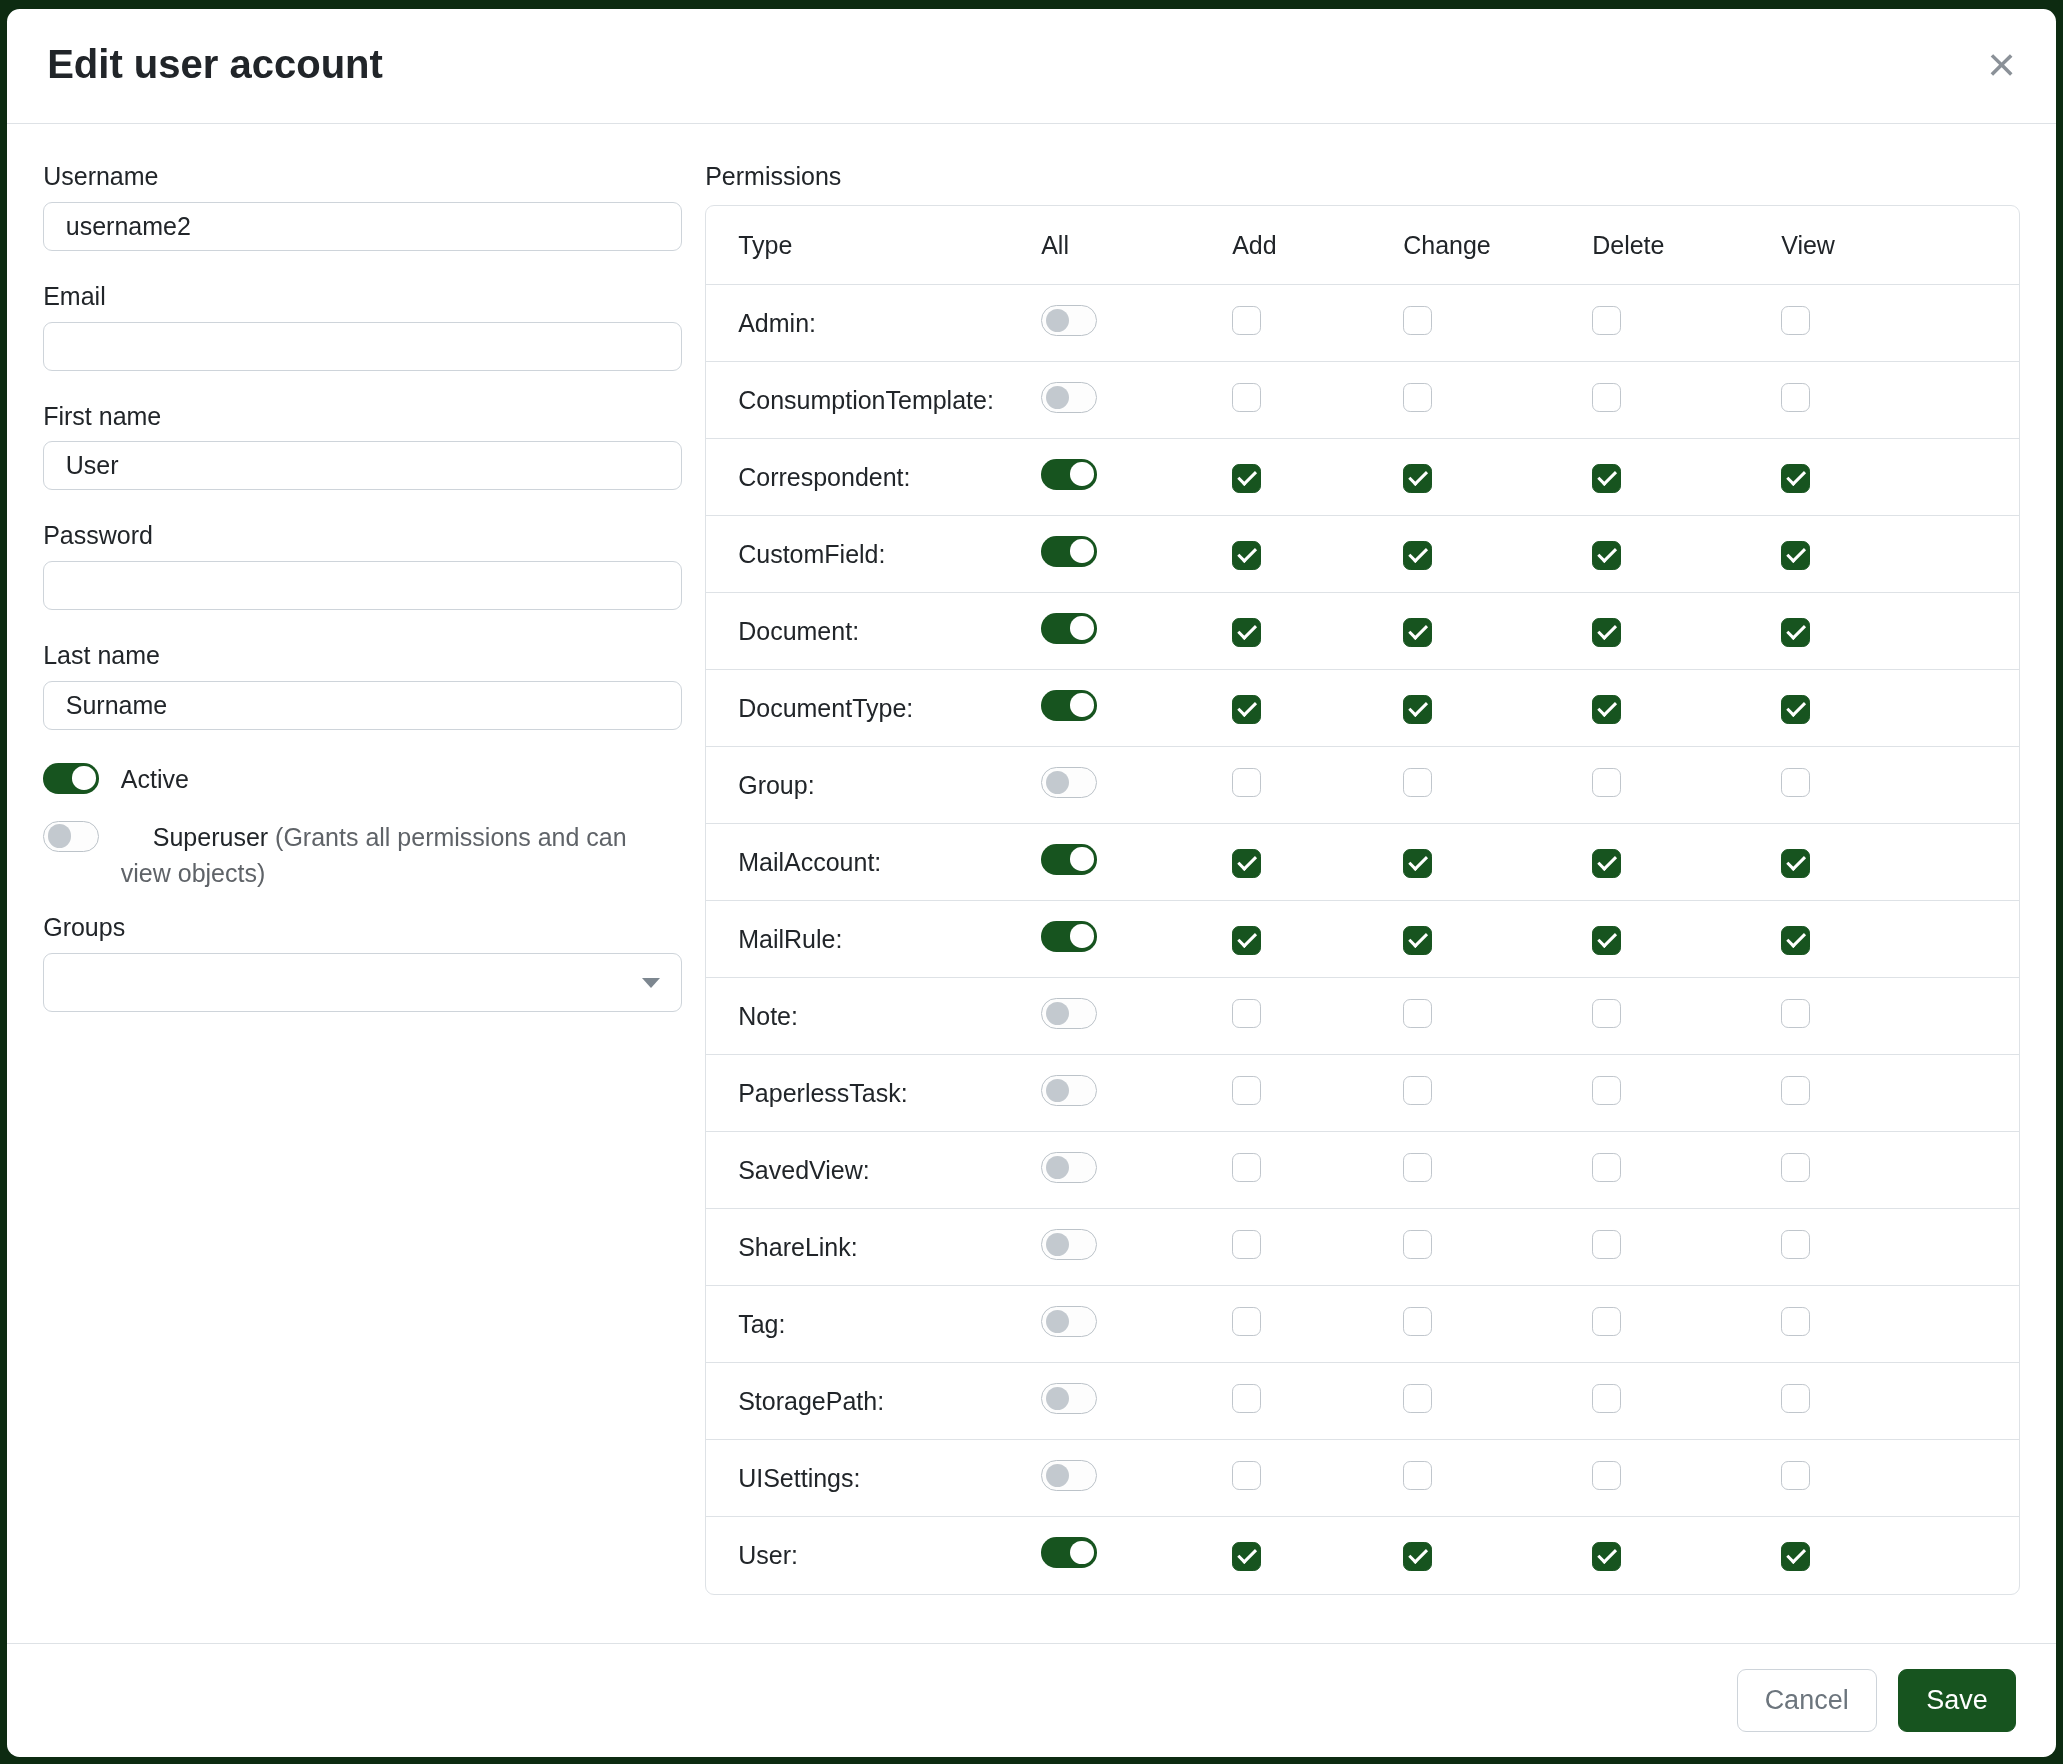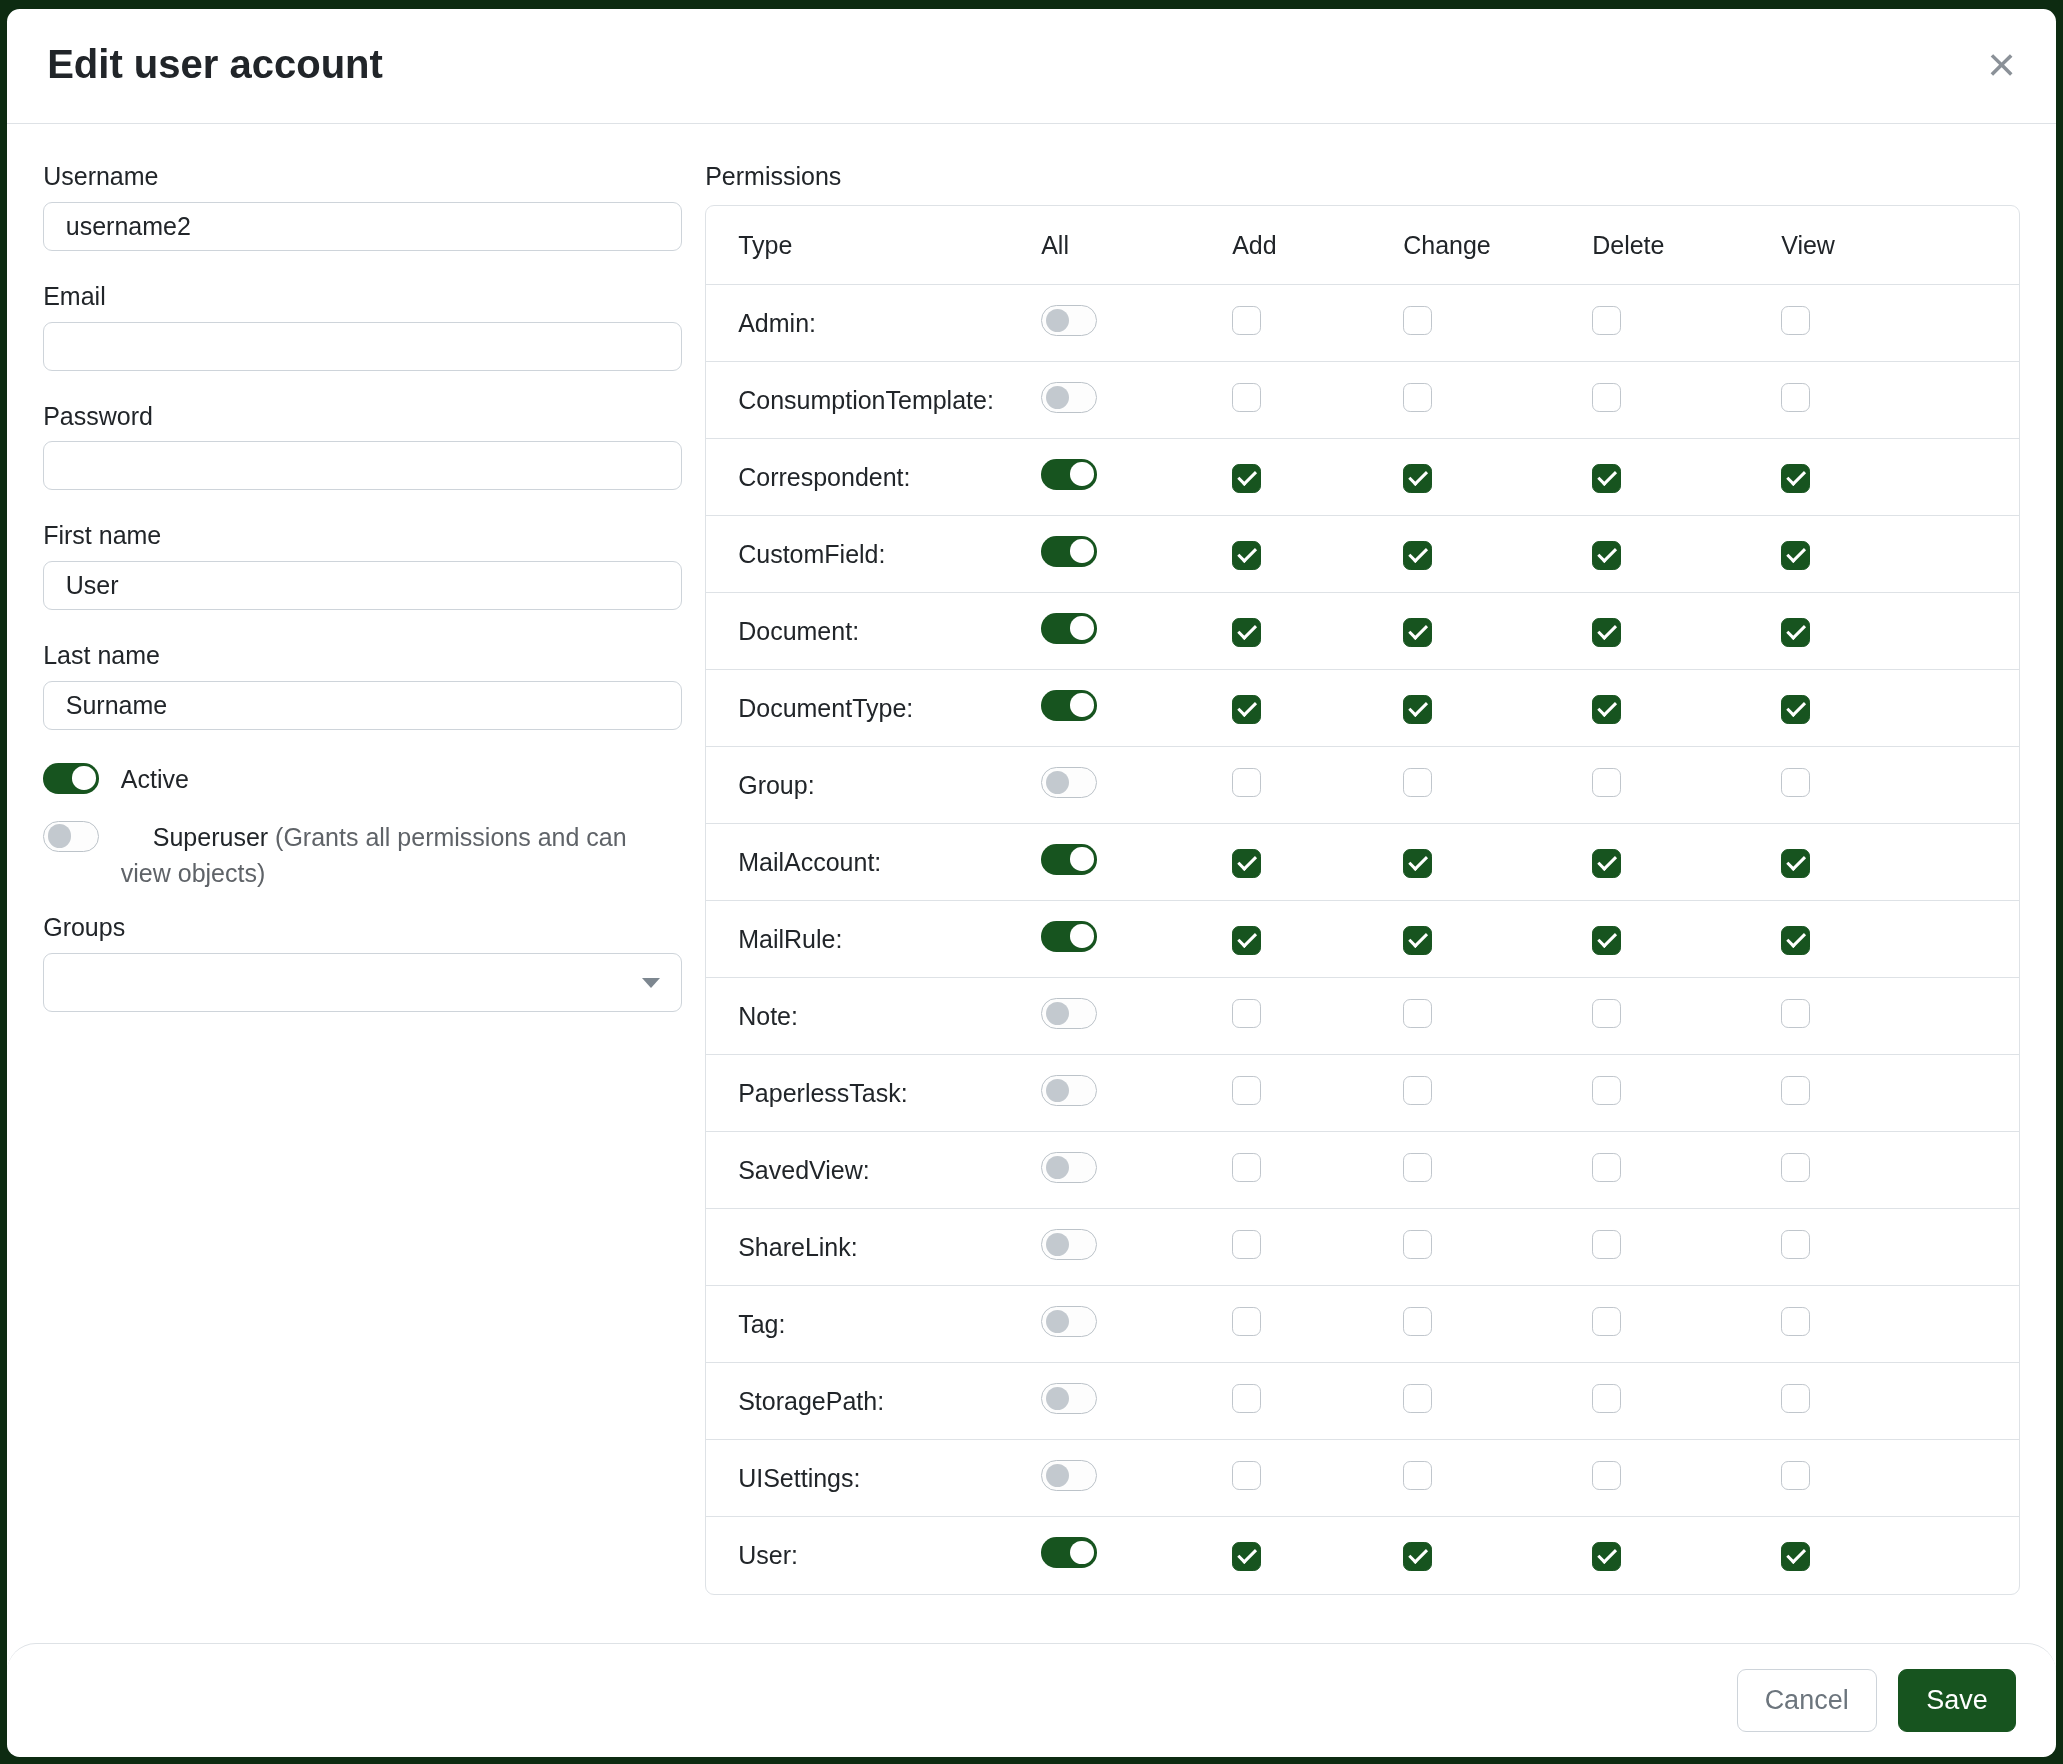--- a/index.html
+++ b/index.html
@@ -81,21 +81,21 @@
     align-items: center;
   }
   .perm-head { height: 79px; border-bottom: 0.9px solid #dee2e6; font-size: 25px; color: #212529; }
   .perm-head > span:first-child, .cell-type { padding-left: 32px; }
   .perm-row { height: 77px; border-bottom: 0.9px solid #dee2e6; font-size: 25px; }
   .perm-row:last-child { border-bottom: none; }
 
   
   .modal-footer {
     border-top: 0.9px solid #dee2e6; padding: 25px 40px;
-    display: flex; justify-content: flex-end; align-items: center; gap: 21.6px; border-radius: 29px;
+    display: flex; justify-content: flex-end; align-items: center; gap: 21.6px;
   }
   .btn { font-size: 27px; border-radius: 9px; height: 63px; padding: 0 27px; font-family: inherit; cursor: pointer; }
   .btn-cancel { background: #fff; border: 0.9px solid #ced4da; color: #6c757d; }
   .btn-save { background: var(--accent); border: 0.9px solid var(--accent); color: #fff; }
 </style>
 </head>
 <body style="--accent: #17541f; background: rgb(13, 43, 17);">
 
 <div class="modal">
 
@@ -109,26 +109,26 @@
     <div class="form-col">
       <div class="field">
         <label>Username</label>
         <input type="text" value="username2" style="">
       </div>
       <div class="field">
         <label>Email</label>
         <input type="text" value="" style="">
       </div>
       <div class="field">
+        <label>First name</label>
+        <input type="text" value="User" style="">
+      </div>
+      <div class="field">
         <label>Password</label>
         <input type="password" value="" style="">
-      </div>
-      <div class="field">
-        <label>First name</label>
-        <input type="text" value="User" style="">
       </div>
       <div class="field">
         <label>Last name</label>
         <input type="text" value="Surname" style="">
       </div>
 
       <div class="switch-row">
         <span class="toggle on">
             <span class="knob"></span>
           </span>

